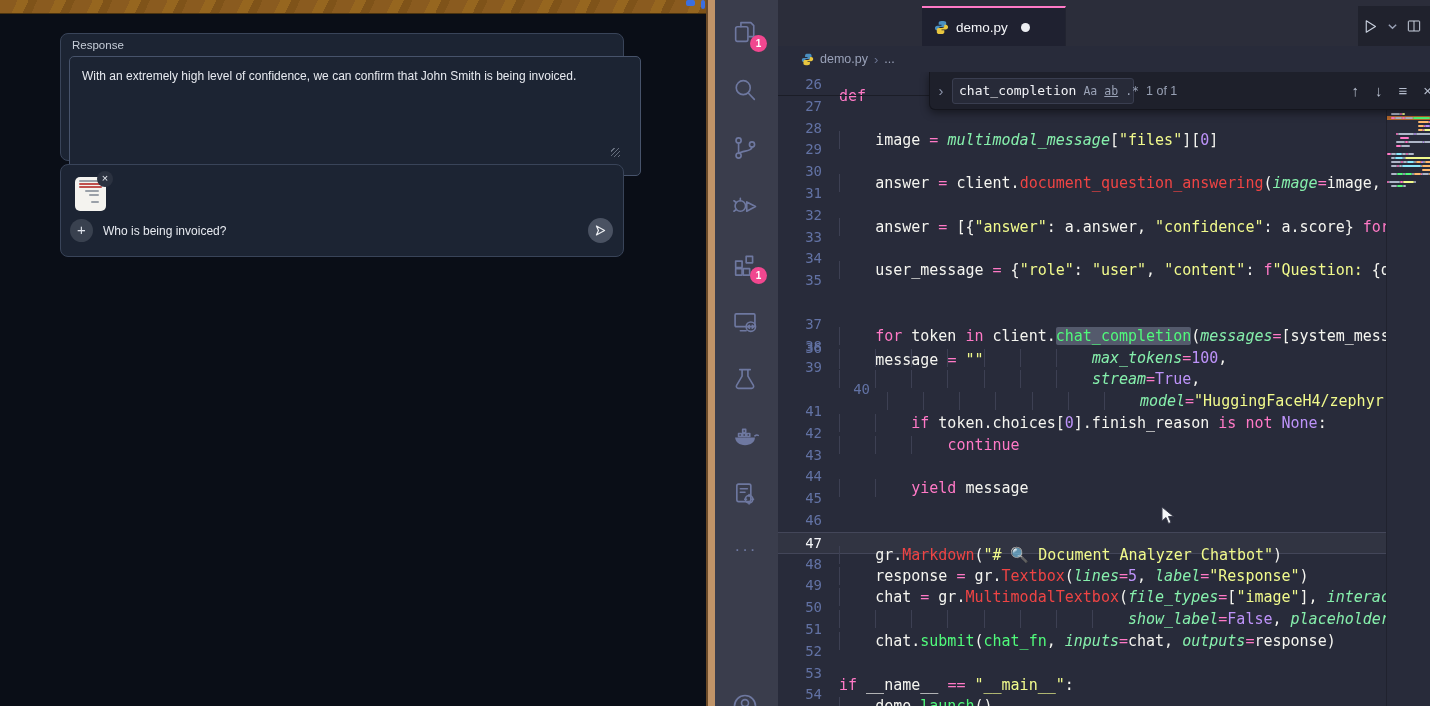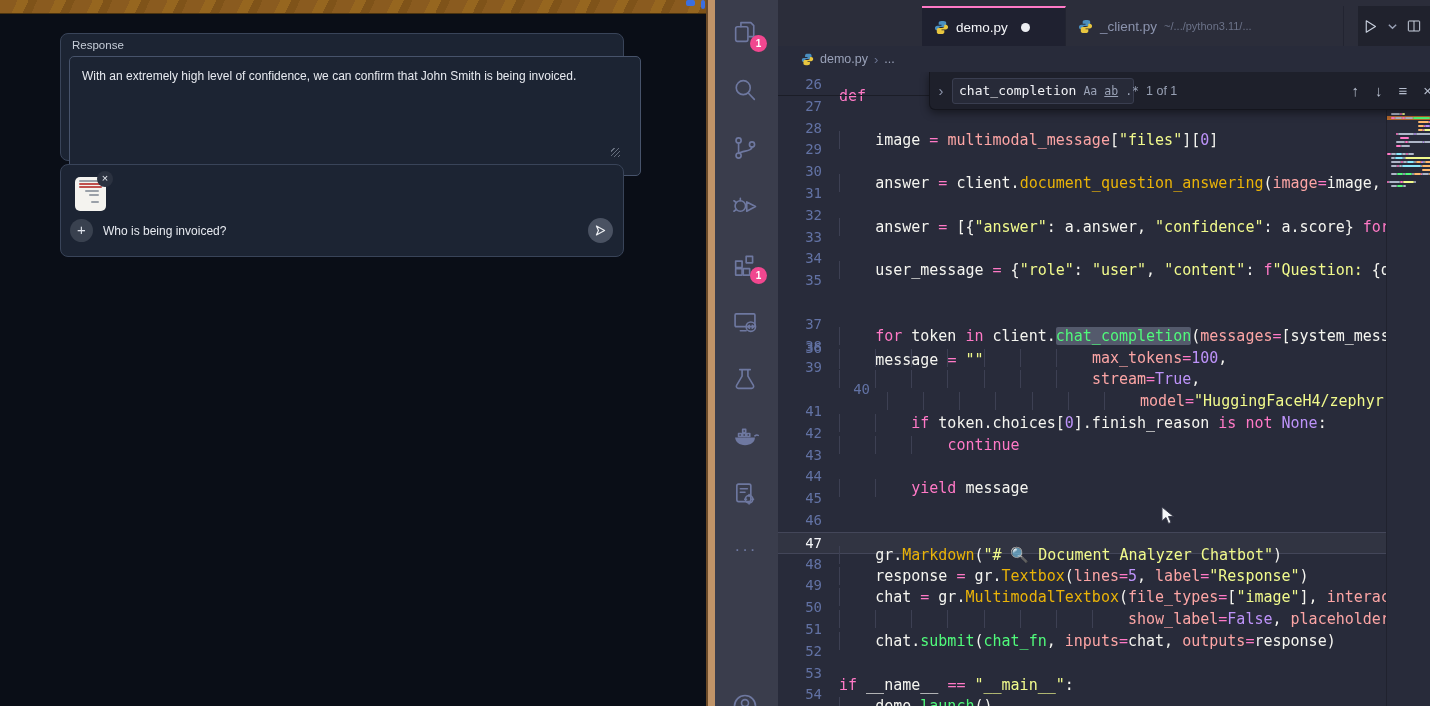--- a/index.html
+++ b/index.html
@@ -60,21 +60,21 @@
 
   #editor{position:absolute;left:63px;top:72px;right:0;bottom:0;background:#282b3a;overflow:hidden;}
   #sticky-sep{position:absolute;left:0;top:23px;width:100%;height:1px;background:#1b1d27;z-index:3;}
   .cl{position:absolute;left:0;width:100%;height:21.8px;line-height:21.8px;font-family:"DejaVu Sans Mono",monospace;
     font-size:15px;white-space:pre;box-sizing:border-box;z-index:1;}
   .cl .gut{position:absolute;left:0;width:44px;text-align:right;color:#6272a4;font-size:14px;}
   .cl .code{position:absolute;left:61px;top:12px;}
   .cl.cur{background:rgba(255,255,255,.045);border-top:1px solid #434659;border-bottom:1px solid #434659;}
   .cl.cur .gut{color:#f4f5f8;}
   .t{color:#f5f5f0;} .k{color:#ff79c6;} .s{color:#f1fa8c;} .n{color:#bd93f9;}
-  .f{color:#50fa7b;} .c{color:#eab308;} .p{color:#fca5a5;}
+  .f{color:#50fa7b;} .c{color:#ef4444;} .p{color:#86efac;font-style:italic;}
   .g{color:transparent;background:linear-gradient(to right,#3d4053 1px,transparent 1px);}
   .m{background:rgba(165,178,204,.35);border-radius:2px;}
 
   #find-widget{position:absolute;left:151px;top:0;width:520px;height:38px;background:#1e202b;border:1px solid #14151d;
     border-top:none;border-radius:0 0 6px 6px;box-shadow:0 3px 8px rgba(0,0,0,.45);z-index:10;display:flex;align-items:center;box-sizing:border-box;}
   #find-toggle{width:22px;text-align:center;color:#8d95ab;font-size:15px;}
   #find-input{display:flex;align-items:center;width:182px;height:26px;background:#272a38;border:1px solid #3a3e50;
     border-radius:3px;padding:0 6px;box-sizing:border-box;}
   #find-query{flex:1;color:#f2f3f7;font-size:13px;font-family:"DejaVu Sans Mono",monospace;}
   .find-opt{color:#9aa2b6;font-size:11.5px;margin-left:7px;font-family:"DejaVu Sans Mono",monospace;}
@@ -212,28 +212,20 @@
     </div>
 
     <div id="tabbar">
       <div class="tab active" style="left:144px;width:144px;">
         <svg class="pyicon" viewBox="0 0 16 16">
             <path fill="#4a8fbf" d="M8 1C6 1 5 1.8 5 3v2h3v1H3.5C2 6 1 7 1 8.5S2 11 3.5 11H5V9.5C5 8 6 7.5 7.5 7.5H11c1.2 0 2-.8 2-2V3c0-1.2-1-2-3-2H8z"></path>
             <path fill="#e8c63f" d="M8 15c2 0 3-.8 3-2v-2H8v-1h4.5c1.5 0 2.5-1 2.5-2.5S14 5 12.5 5H11v1.5C11 8 10 8.5 8.5 8.5H5c-1.2 0-2 .8-2 2V13c0 1.2 1 2 3 2h3z"></path>
           </svg>
         <span>demo.py</span>
         <span class="dot"></span>
-      </div>
-      <div class="tab" style="left:288px;width:278px;">
-        <svg class="pyicon" viewBox="0 0 16 16">
-            <path fill="#4a8fbf" d="M8 1C6 1 5 1.8 5 3v2h3v1H3.5C2 6 1 7 1 8.5S2 11 3.5 11H5V9.5C5 8 6 7.5 7.5 7.5H11c1.2 0 2-.8 2-2V3c0-1.2-1-2-3-2H8z"></path>
-            <path fill="#e8c63f" d="M8 15c2 0 3-.8 3-2v-2H8v-1h4.5c1.5 0 2.5-1 2.5-2.5S14 5 12.5 5H11v1.5C11 8 10 8.5 8.5 8.5H5c-1.2 0-2 .8-2 2V13c0 1.2 1 2 3 2h3z"></path>
-          </svg>
-        <span>_client.py</span>
-        <span class="desc">~/.../python3.11/...</span>
       </div>
       <svg id="tab-stub" class="pyicon" style="left:630px;" viewBox="0 0 16 16">
           <path fill="#4a8fbf" d="M8 1C6 1 5 1.8 5 3v2h3v1H3.5C2 6 1 7 1 8.5S2 11 3.5 11H5V9.5C5 8 6 7.5 7.5 7.5H11c1.2 0 2-.8 2-2V3c0-1.2-1-2-3-2H8z"></path>
           <path fill="#e8c63f" d="M8 15c2 0 3-.8 3-2v-2H8v-1h4.5c1.5 0 2.5-1 2.5-2.5S14 5 12.5 5H11v1.5C11 8 10 8.5 8.5 8.5H5c-1.2 0-2 .8-2 2V13c0 1.2 1 2 3 2h3z"></path>
         </svg>
       <div id="tab-actions">
         <svg width="17" height="17" viewBox="0 0 24 24">
             <path d="M6 4 L19 12 L6 20 Z" fill="none" stroke="#c8d0de" stroke-width="1.6" stroke-linejoin="round"></path>
           </svg>
         <svg width="11" height="11" viewBox="0 0 12 12">

